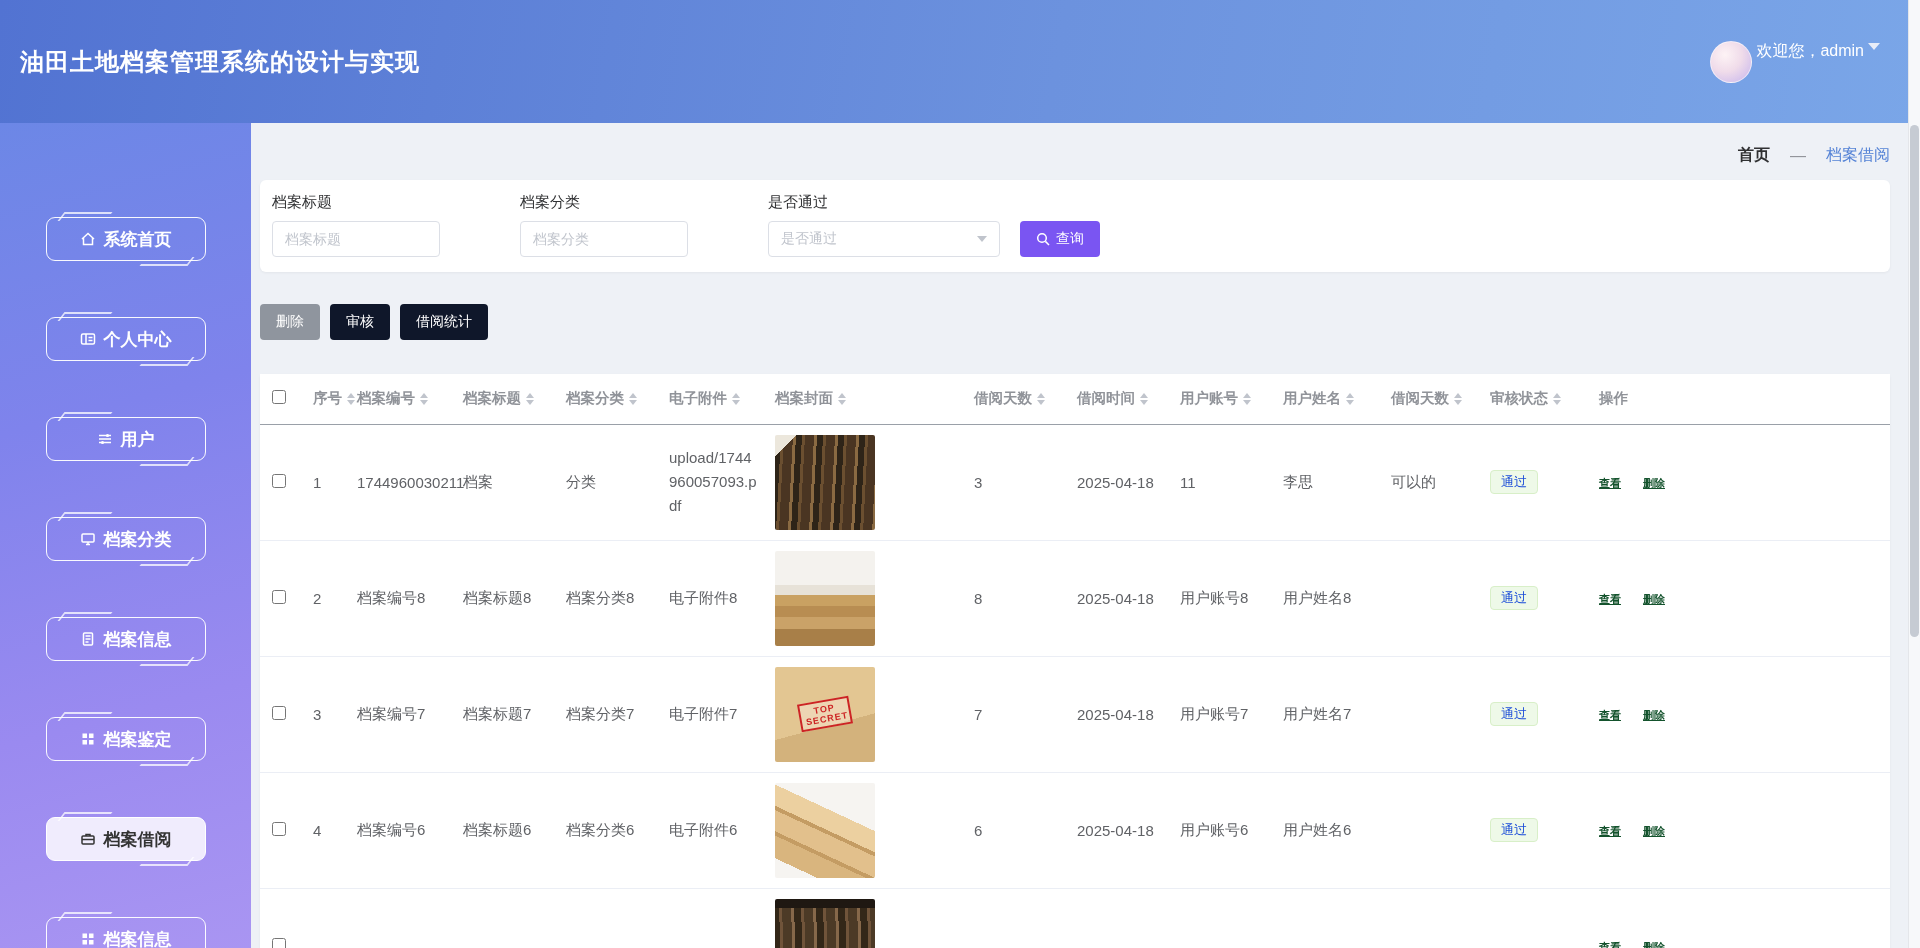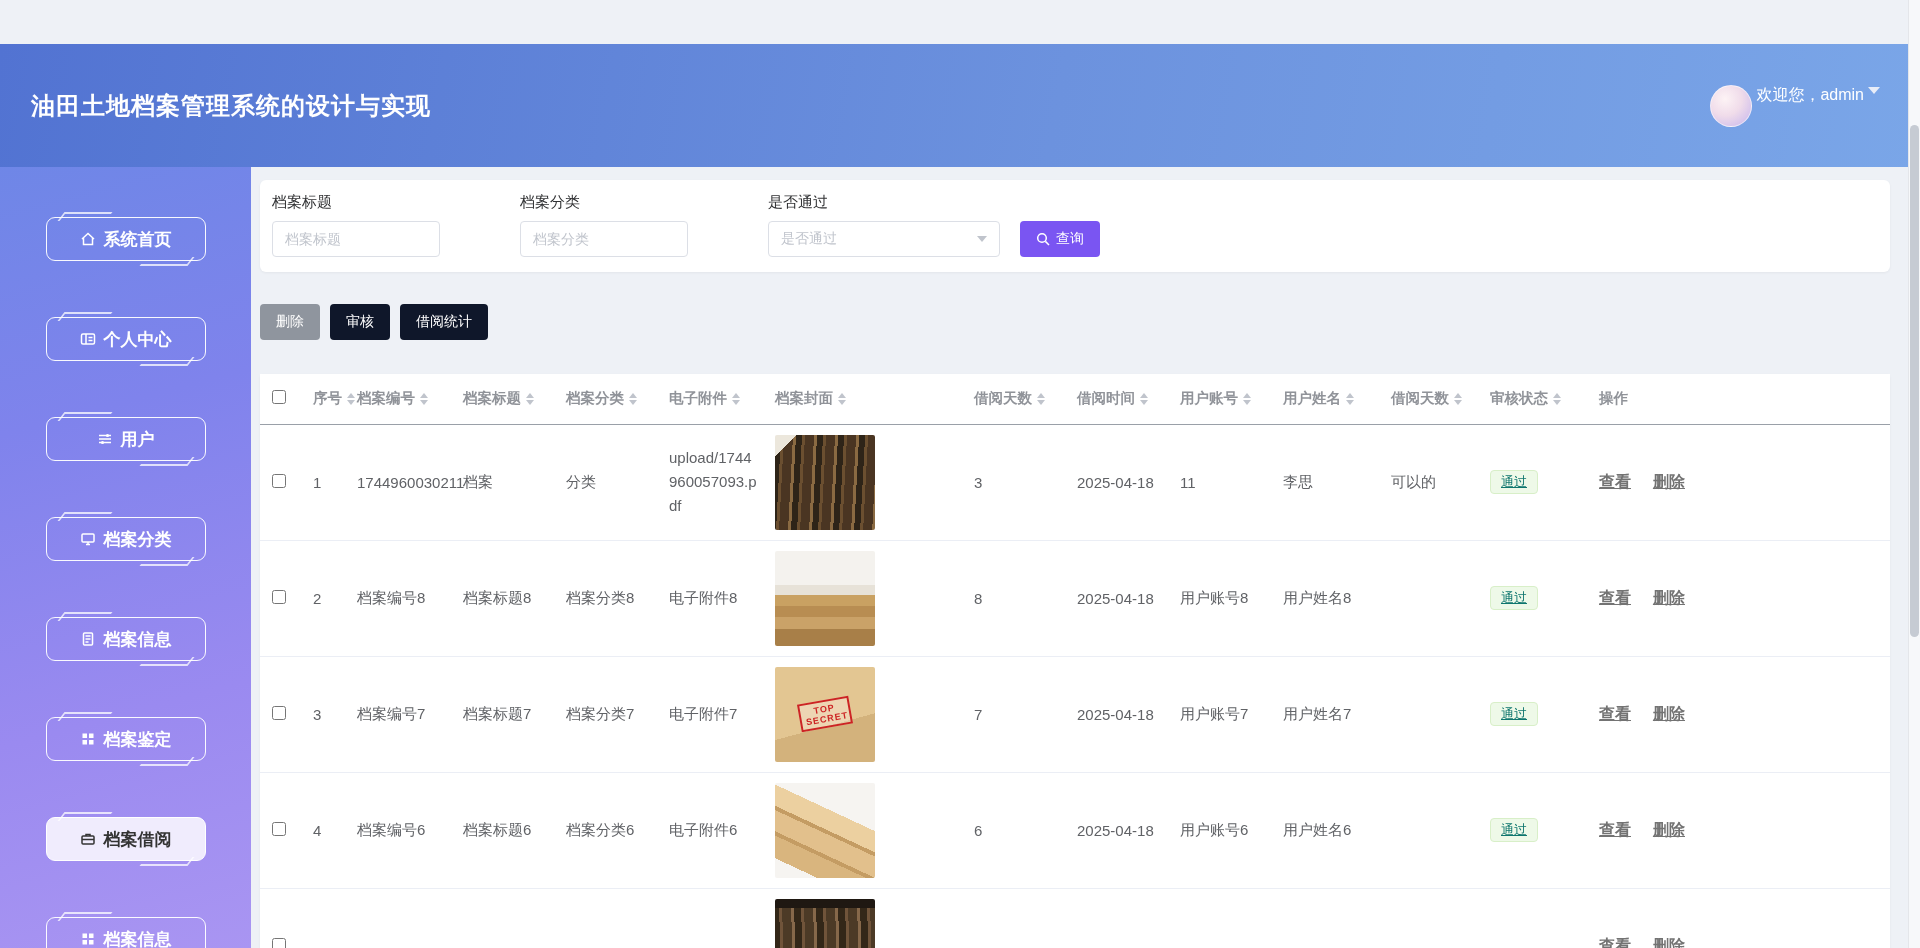--- a/index.html
+++ b/index.html
@@ -2,21 +2,21 @@
 <html><head>
 <meta charset="utf-8">
 <style>
   * { margin:0; padding:0; box-sizing:border-box; }
   html,body { width:1920px; height:948px; overflow:hidden;
     font-family:"Liberation Sans","DejaVu Sans",sans-serif; background:#eef1f6; }
 
   
   .header { position:absolute; left:0; top:0; width:1920px; height:123px;
     background:linear-gradient(100deg,#5273d2 0%,#6c92de 55%,#7aa6e8 100%);
-    display:flex; align-items:center; justify-content:space-between; padding:0 40px 0 31px; z-index:5;margin-top:44px; }
+    display:flex; align-items:center; justify-content:space-between; padding:0 40px 0 20px; z-index:5; }
   .app-title { color:#fff; font-size:24px; font-weight:bold; letter-spacing:1px; }
   .user-area { display:flex; gap:4px; cursor:pointer; }
   .avatar { width:42px; height:42px; border-radius:50%;
     background:radial-gradient(circle at 35% 32%,#fdf3f5 0%,#f0dcea 45%,#d4c2ec 80%,#bda9e2 100%);
     border:1px solid rgba(255,255,255,.6); }
   .welcome { color:#fff; font-size:16px; }
   .caret-down { width:0; height:0; border-left:6px solid transparent; border-right:6px solid transparent;
     border-top:7px solid #e8edf8; margin-top:2px; }
 
   
@@ -33,21 +33,21 @@
     border-bottom:2px solid rgba(255,255,255,.75); border-right:2px solid rgba(255,255,255,.75); transform:skewX(-38deg); }
   .menu-item.active { background:#f0ecfd; color:#333; border-color:#fff; }
   .mi-icon { display:inline-flex; width:16px; height:16px; }
   .mi-icon svg { width:16px; height:16px; stroke:currentColor; fill:none; stroke-width:1.5; }
   .mi-icon svg .solid { fill:currentColor; stroke:none; }
 
   
   .main { position:absolute; left:251px; top:123px; width:1657px; height:825px;
     background:#eef1f6; padding:0 18px 0 9px; overflow:hidden; }
 
-  .breadcrumb { margin-top:22px; display:flex; align-items:center; gap:8px; font-size:16px; padding-left:36px; }
+  .breadcrumb { margin-top:22px; display:flex; align-items:center; gap:20px; font-size:16px; padding-left:36px;justify-content:flex-end; }
   .bc-home { color:#303133; font-weight:bold; cursor:pointer; }
   .bc-sep { color:#909399; }
   .bc-current { color:#5583d6; }
 
   .filter-card { margin-top:14px; height:92px; background:#fff; border-radius:6px;
     box-shadow:0 1px 3px rgba(0,0,0,.05); padding:15px 12px; display:flex; align-items:flex-end; }
   .filter-item { display:flex; flex-direction:column; margin-right:80px; }
   .filter-item label { font-size:15px; color:#303133; margin-bottom:9px; }
   .text-input { width:168px; height:36px; border:1px solid #dcdfe6; border-radius:4px;
     padding:0 12px; font-size:14px; color:#606266; outline:none; font-family:inherit; background:#fff; }
@@ -88,23 +88,23 @@
   .c3 { background:linear-gradient(165deg,#e3c692 0 60%,#d3b27c 60% 100%); display:flex; align-items:center; justify-content:center; }
   .stamp { border:2px solid #cc2424; color:#cc2424; font-size:9px; font-weight:bold;
     padding:2px 4px; transform:rotate(-10deg); letter-spacing:1px; background:rgba(255,240,240,.35); text-align:center; width:52px; }
   .c4 { background:
       linear-gradient(25deg, rgba(0,0,0,0) 0 14%, #d9b57e 14% 30%, #c49c63 30% 33%, #e2c08c 33% 48%, #c49c63 48% 51%, #ecd0a0 51% 66%, rgba(0,0,0,0) 66%),
       linear-gradient(180deg,#f6f4f1 0 100%); }
   .c5 { background:
       linear-gradient(180deg,#1f1812 0 10%, rgba(0,0,0,0) 10%),
       repeating-linear-gradient(88deg,#332718 0 7px,#70543a 7px 10px,#4c3a26 10px 19px,#86684a 19px 22px);
     background-color:#3a2c1d; }
-  .tag-pass { display:inline-block; background:#eef9e8; color:#0f766e; border:1px solid #d8efc8;
-    border-radius:4px; font-size:13px; padding:3px 10px; line-height:1.2;text-decoration:underline; }
-  .op { color:#737373; font-weight:600; text-decoration:underline; cursor:pointer; margin-right:22px; font-size:16px; }
+  .tag-pass { display:inline-block; background:#eef9e8; color:#1d4ed8; border:1px solid #d8efc8;
+    border-radius:4px; font-size:13px; padding:3px 10px; line-height:1.2; }
+  .op { color:#14532d; font-weight:600; text-decoration:underline; cursor:pointer; margin-right:22px; font-size:11px; }
 
   
   .scrollbar-track { position:absolute; right:0; top:0; width:12px; height:948px;
     background:#f7f8fa; border-left:1px solid #e4e6ea; z-index:10; }
   .scrollbar-thumb { position:absolute; left:1px; top:125px; width:9px; height:512px;
     background:#c6cbd3; border-radius:5px; cursor:grab; }
 </style>
 </head>
 <body>
 

